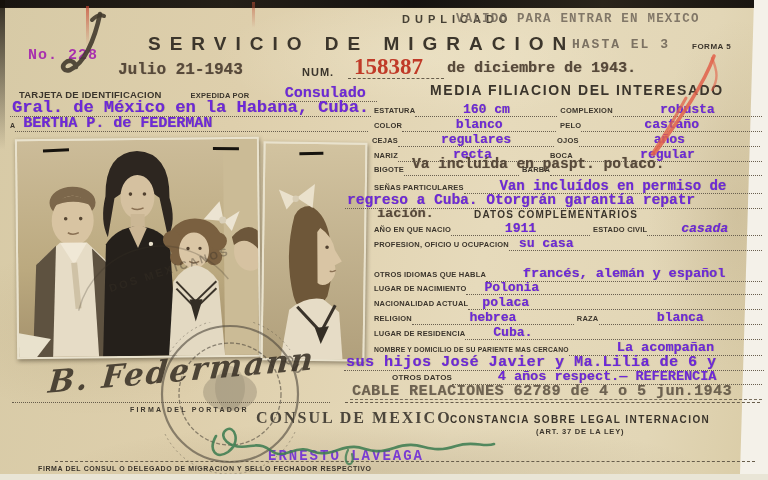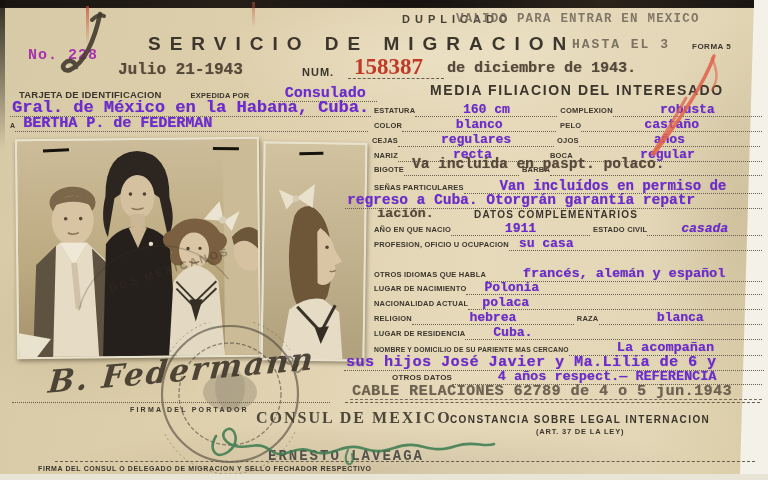--- a/index.html
+++ b/index.html
@@ -281,18 +281,18 @@
   <div class="abs printed" style="left:130px;top:406px;font-size:7px;letter-spacing:2.2px;z-index:6;">FIRMA DEL PORTADOR</div>
 
   <div class="abs seriftxt" style="left:256px;top:409px;font-size:16px;font-weight:700;letter-spacing:2px;color:#4c463b;z-index:6;">CONSUL DE MEXICO</div>
   <div class="abs printed" style="left:450px;top:414px;font-size:10px;letter-spacing:1.4px;">CONSTANCIA SOBRE LEGAL INTERNACION</div>
   <div class="abs printed" style="left:528px;top:427px;font-size:7.5px;letter-spacing:.8px;padding-left:8px;">(ART. 37 DE LA LEY)</div>
 
   <svg class="abs" style="left:198px;top:416px;z-index:8;" width="310" height="55" viewBox="0 0 310 55">
     <path d="M18,20 C10,34 18,44 30,36 C44,26 36,8 28,14 C20,20 30,34 52,30 C76,26 70,44 92,36 C116,27 112,44 140,34 C168,24 166,42 196,32 C224,22 228,40 258,30 C276,24 286,32 296,28" stroke="#3f7d52" stroke-width="2.6" fill="none" stroke-linecap="round" opacity=".88"></path>
     <path d="M150,34 C142,50 158,54 154,38" stroke="#3f7d52" stroke-width="2.2" fill="none" stroke-linecap="round" opacity=".8"></path>
   </svg>
-  <div class="abs stamped" style="left:268px;top:448px;font-size:14px;letter-spacing:2px;color:#404040;z-index:6;">ERNESTO LAVEAGA</div>
+  <div class="abs stamped" style="left:268px;top:448px;font-size:14px;letter-spacing:2px;color:#6d28d9;z-index:6;">ERNESTO LAVEAGA</div>
   <div class="dashline" style="left:55px;top:461px;width:700px;"></div>
   <div class="abs printed" style="left:38px;top:465px;font-size:7px;letter-spacing:.6px;z-index:6;">FIRMA DEL CONSUL O DELEGADO DE MIGRACION Y SELLO FECHADOR RESPECTIVO</div>
 
   <div class="abs" style="left:0;top:474px;width:768px;height:6px;background:#e9e5d6;z-index:2;"></div>
 </div>
 
 </body></html>

